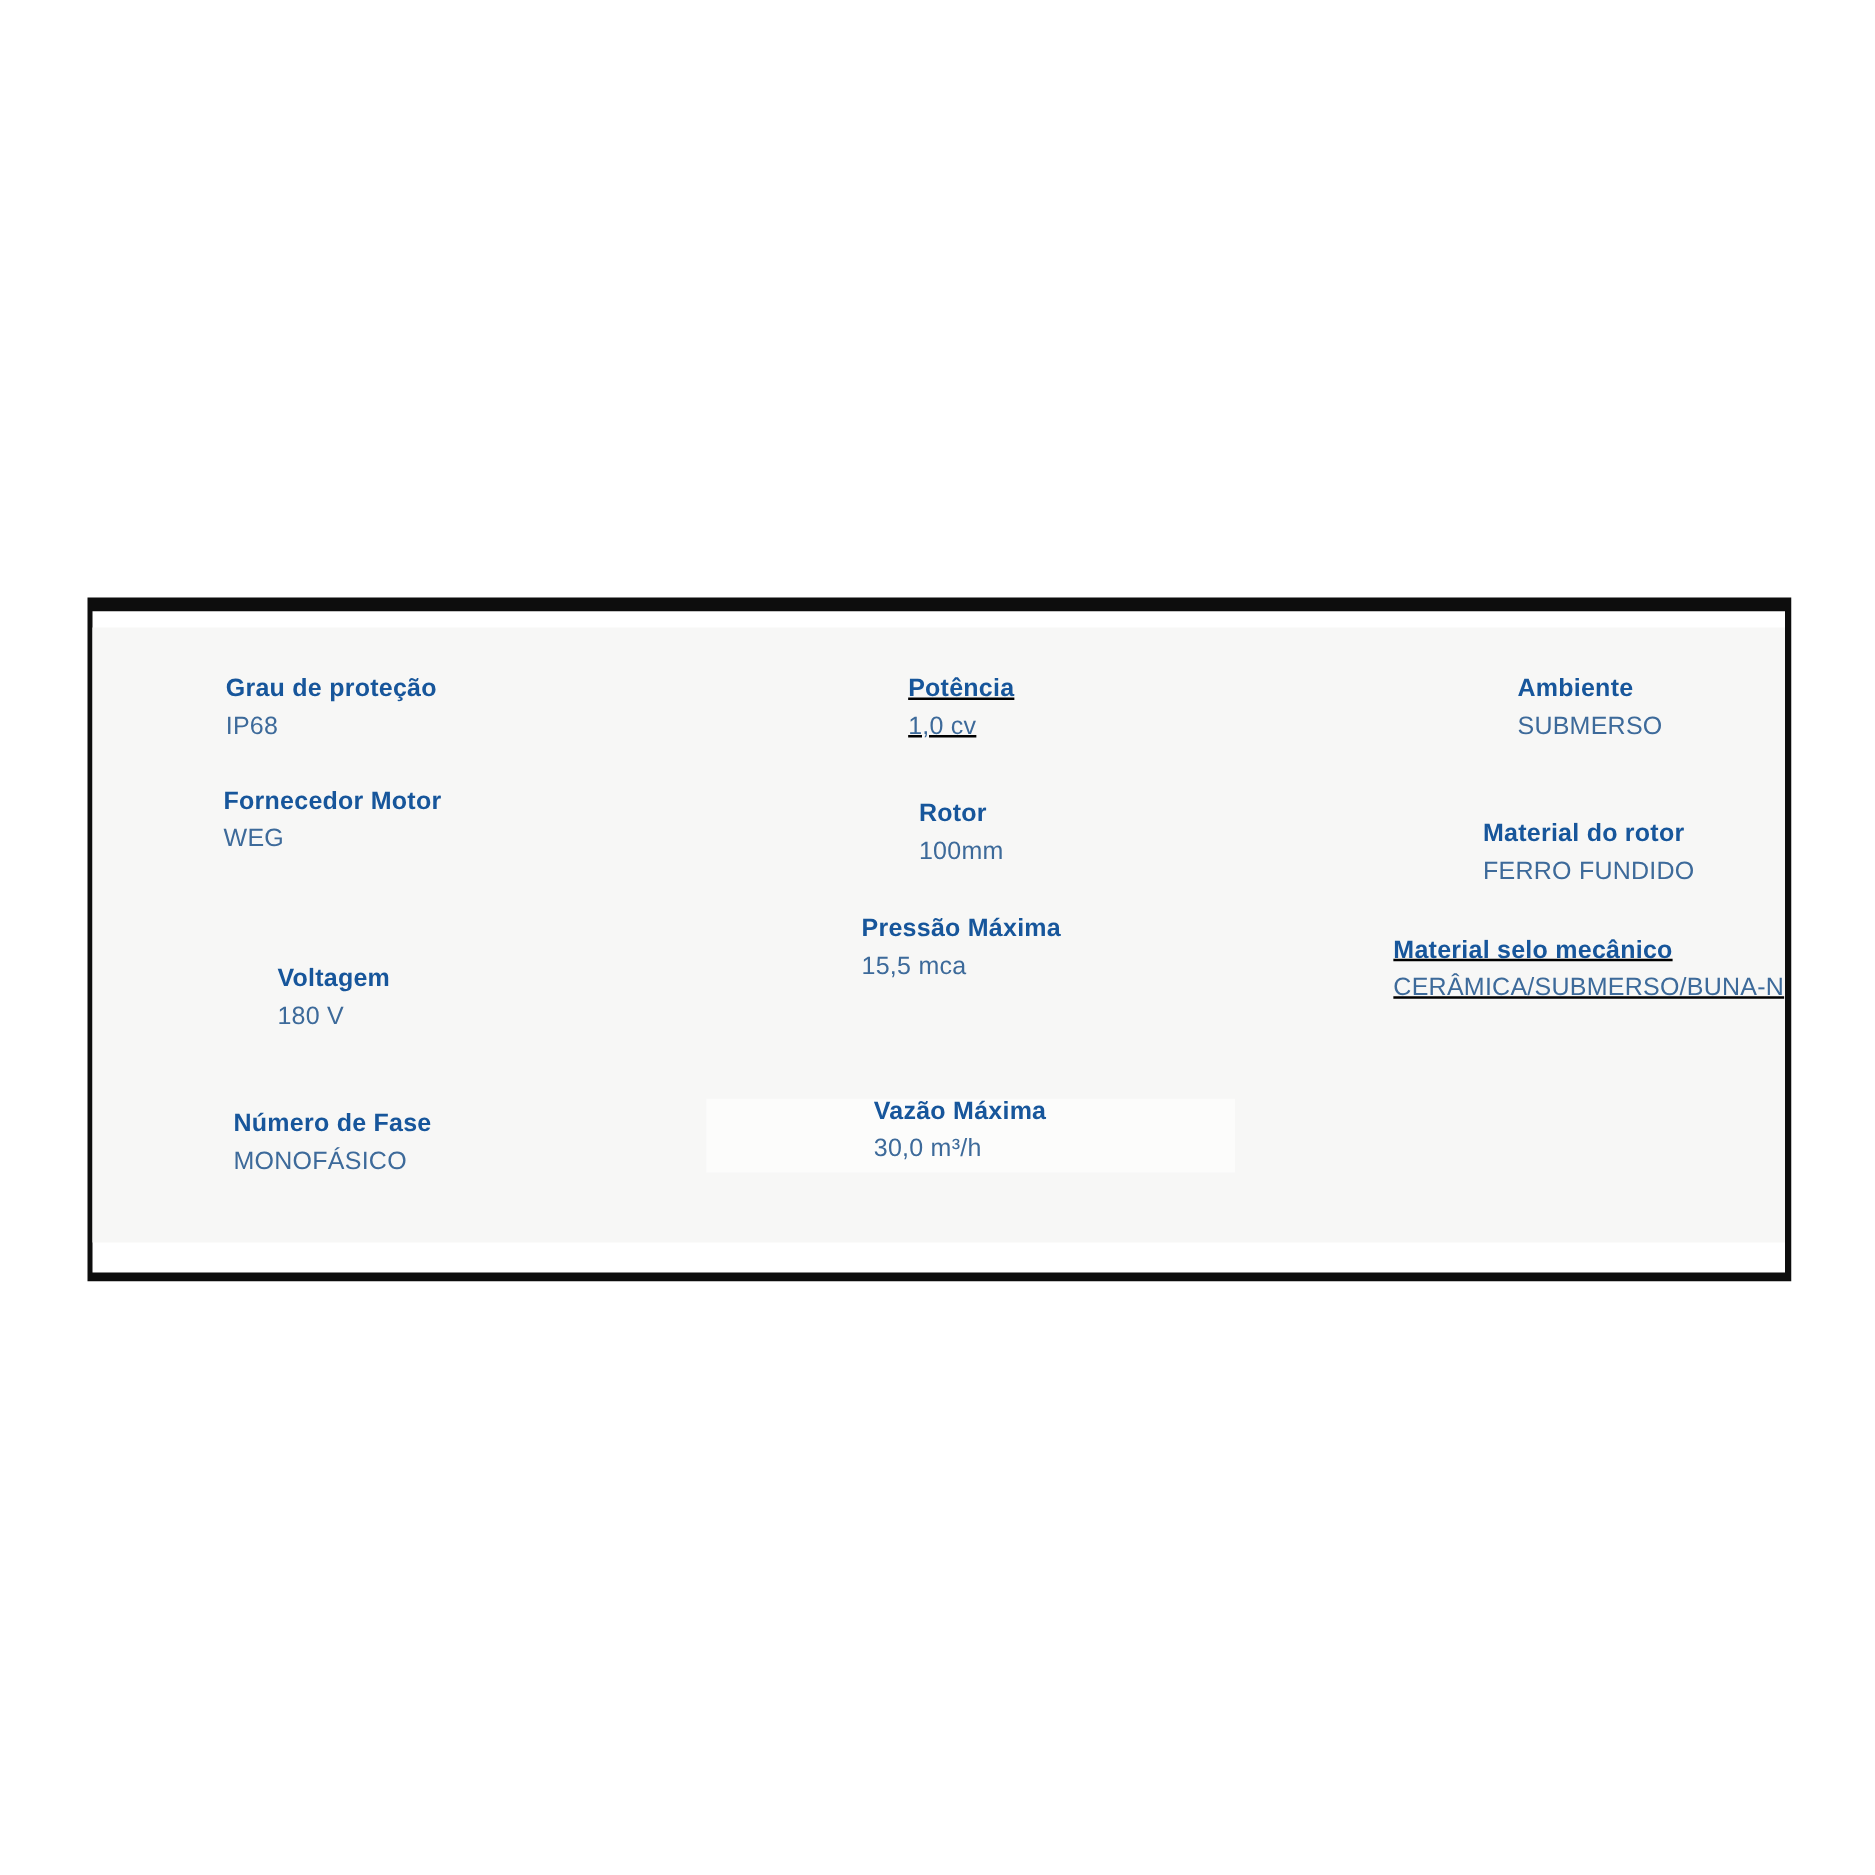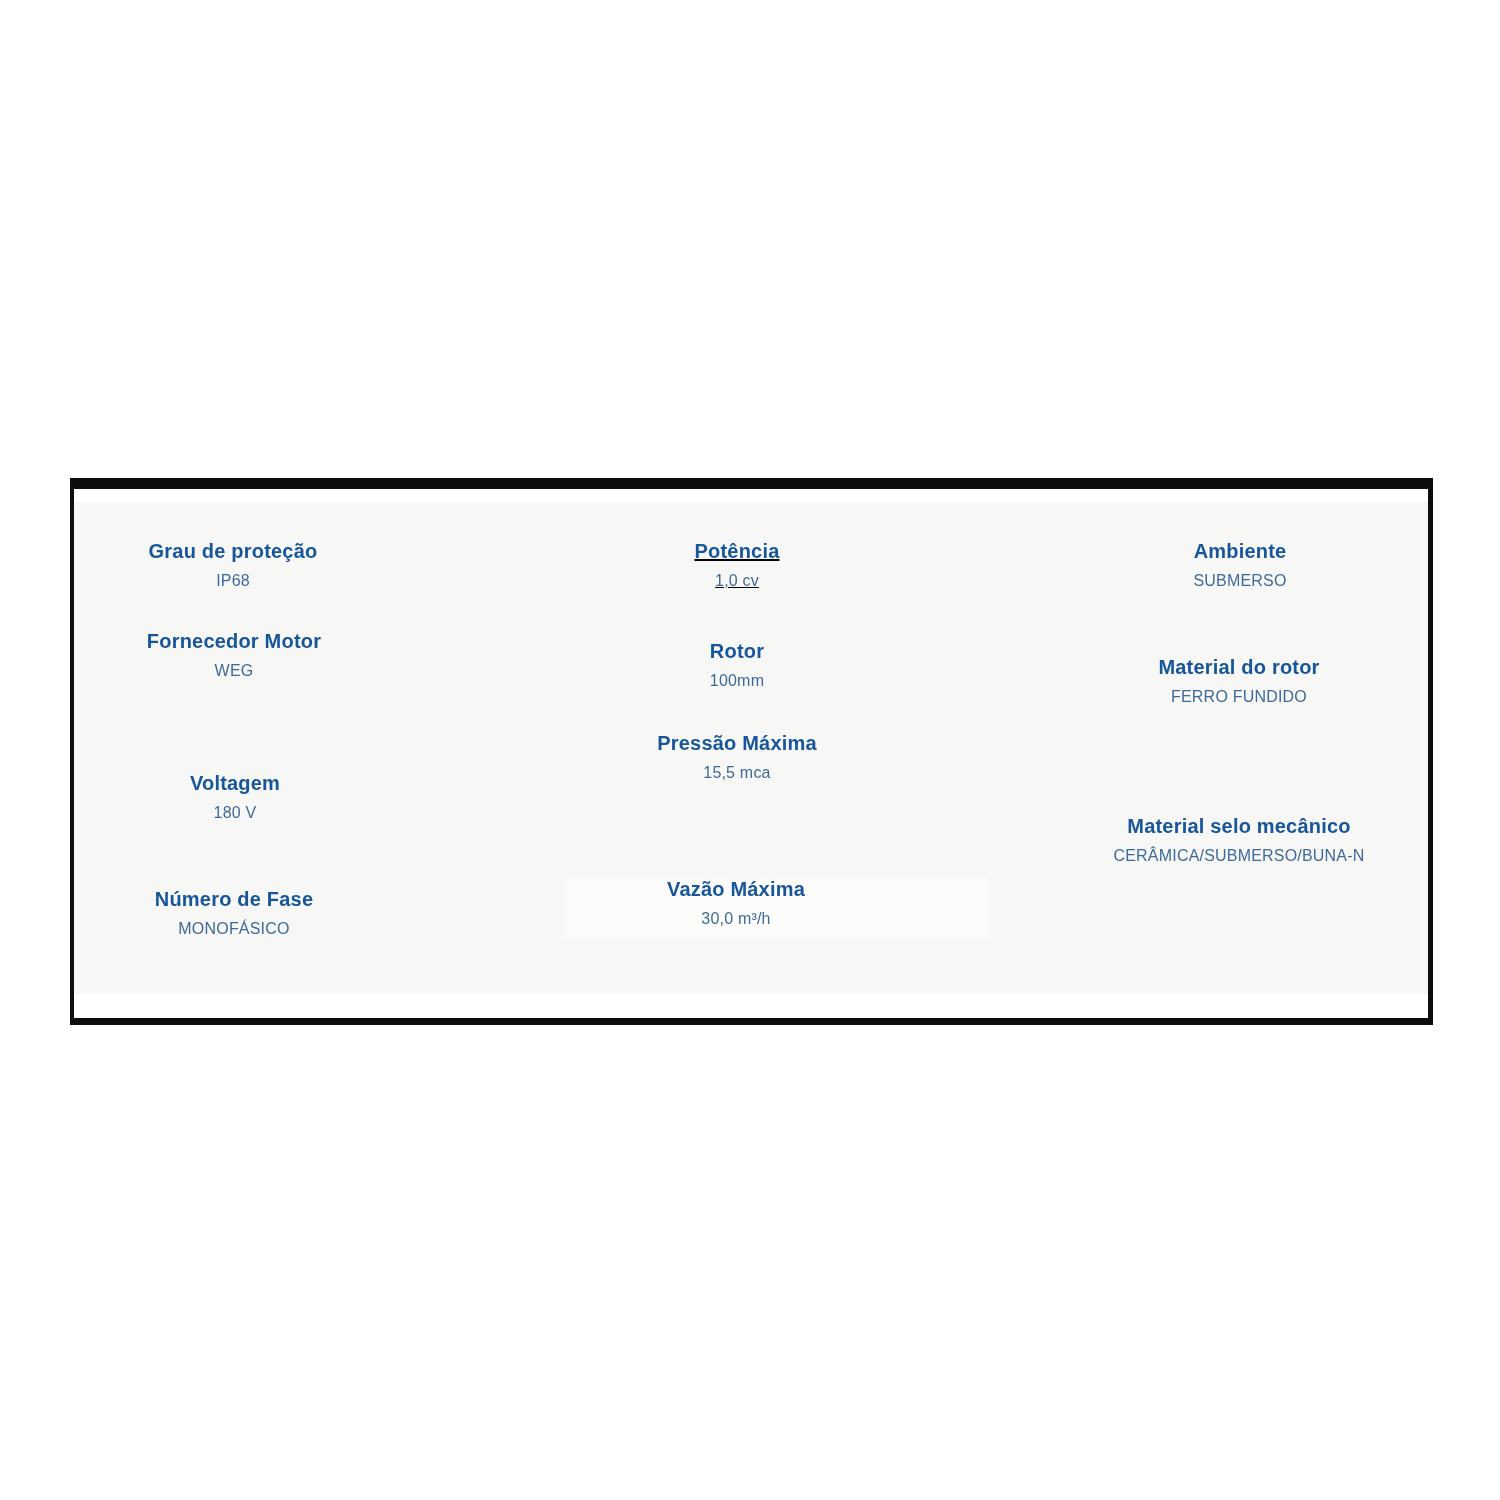--- a/index.html
+++ b/index.html
@@ -43,33 +43,34 @@
     position: absolute;
     left: 565px;
     top: 879px;
     width: 423px;
     height: 59px;
     background: #fcfcfb;
   }
   .cell {
     position: absolute;
     transform: translateX(-50%);
-    text-align: center;
+    text-align: left;
     white-space: nowrap;
+    margin-left: 32px;
   }
   .cell .label {
     font-size: 20px;
     font-weight: bold;
     line-height: 26px;
     color: #17569b;
     letter-spacing: 0.2px;
   }
   .cell .value {
     margin-top: 7px;
-    font-size: 16px;
+    font-size: 20px;
     font-weight: normal;
     line-height: 20px;
     color: #3d6a9a;
     letter-spacing: 0.2px;
   }
 </style>
 </head>
 <body>
 
 <div class="page">
@@ -106,21 +107,21 @@
   </div>
 
   <div class="cell" style="left:235px; top:770px;">
     <div class="label">Voltagem</div>
     <div class="value">180 V</div>
   </div>
   <div class="cell" style="left:737px; top:730px;">
     <div class="label">Pressão Máxima</div>
     <div class="value">15,5 mca</div>
   </div>
-  <div class="cell" style="left:1239px; top:813px;">
+  <div class="cell" style="left:1239px; top:747px;text-decoration:underline;">
     <div class="label">Material selo mecânico</div>
     <div class="value">CERÂMICA/SUBMERSO/BUNA-N</div>
   </div>
 
   <div class="cell" style="left:234px; top:886px;">
     <div class="label">Número de Fase</div>
     <div class="value">MONOFÁSICO</div>
   </div>
   <div class="cell" style="left:736px; top:876px;">
     <div class="label">Vazão Máxima</div>

